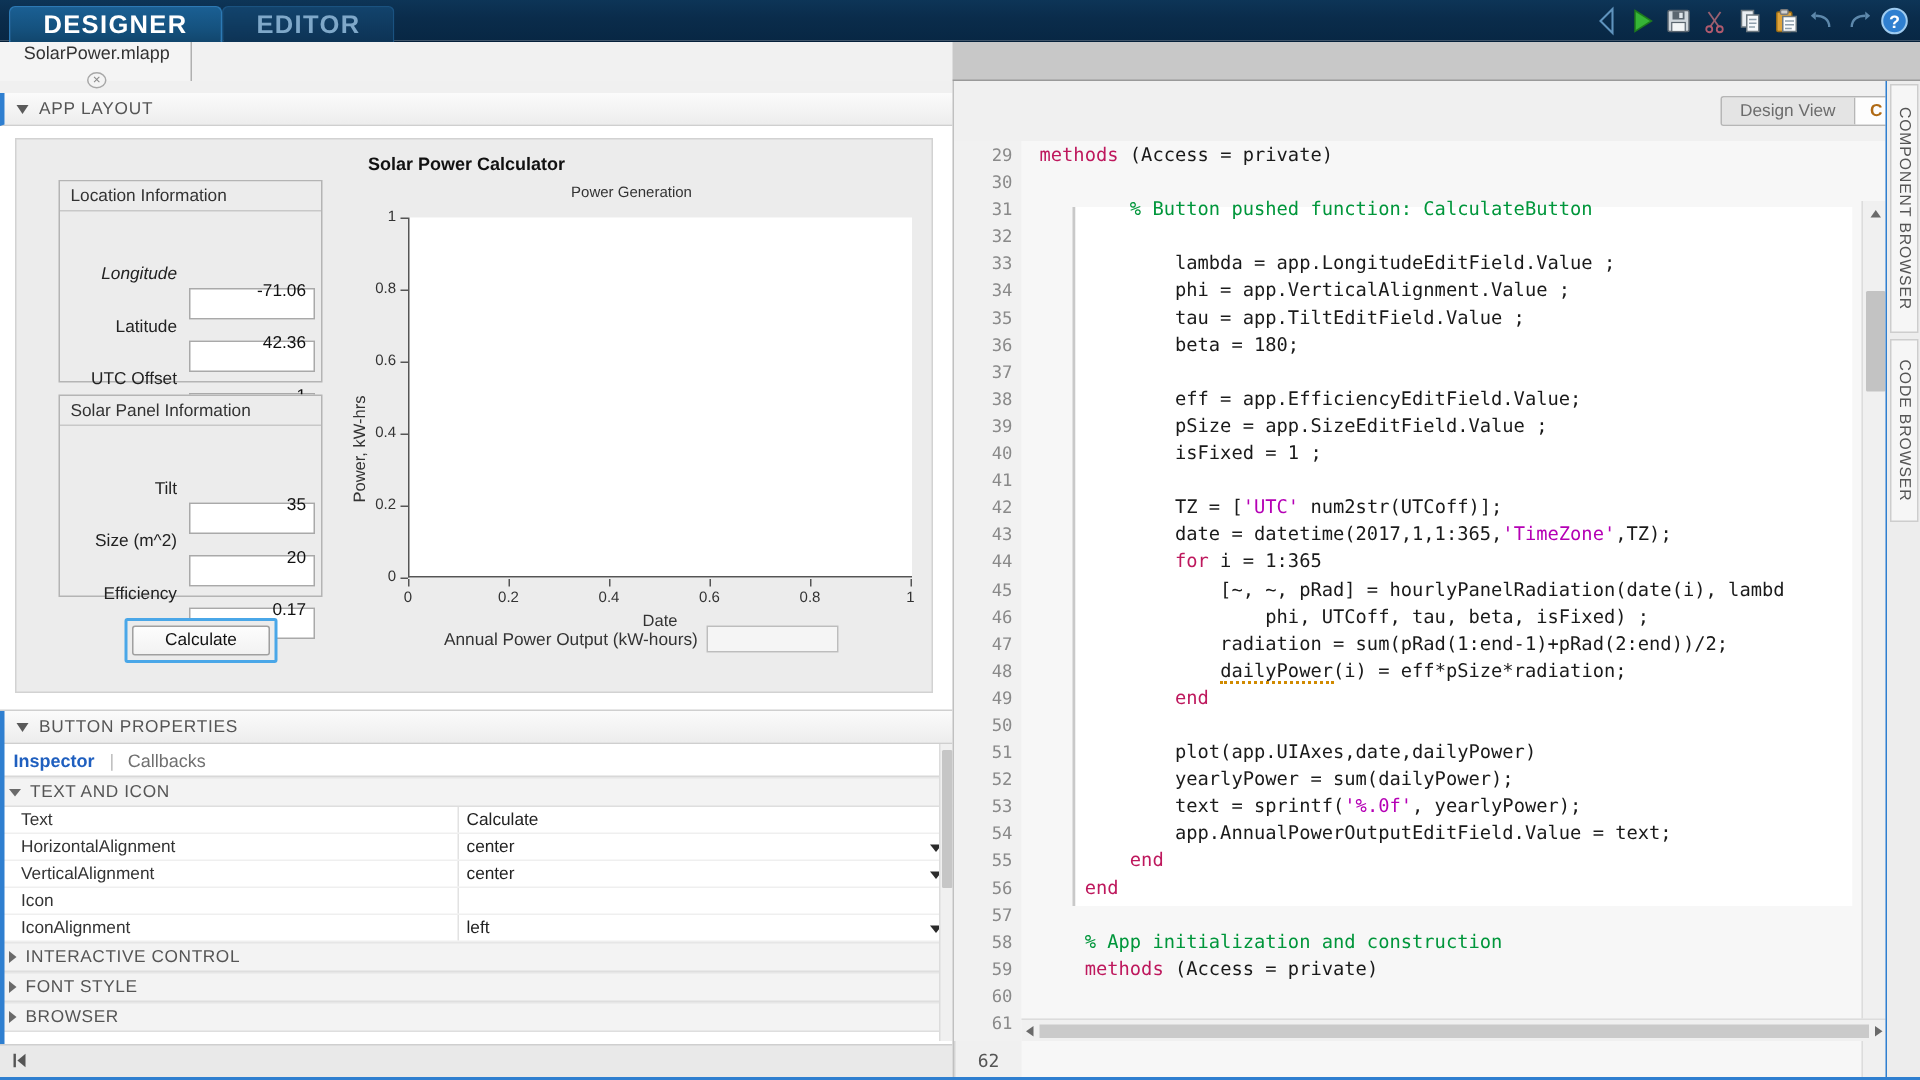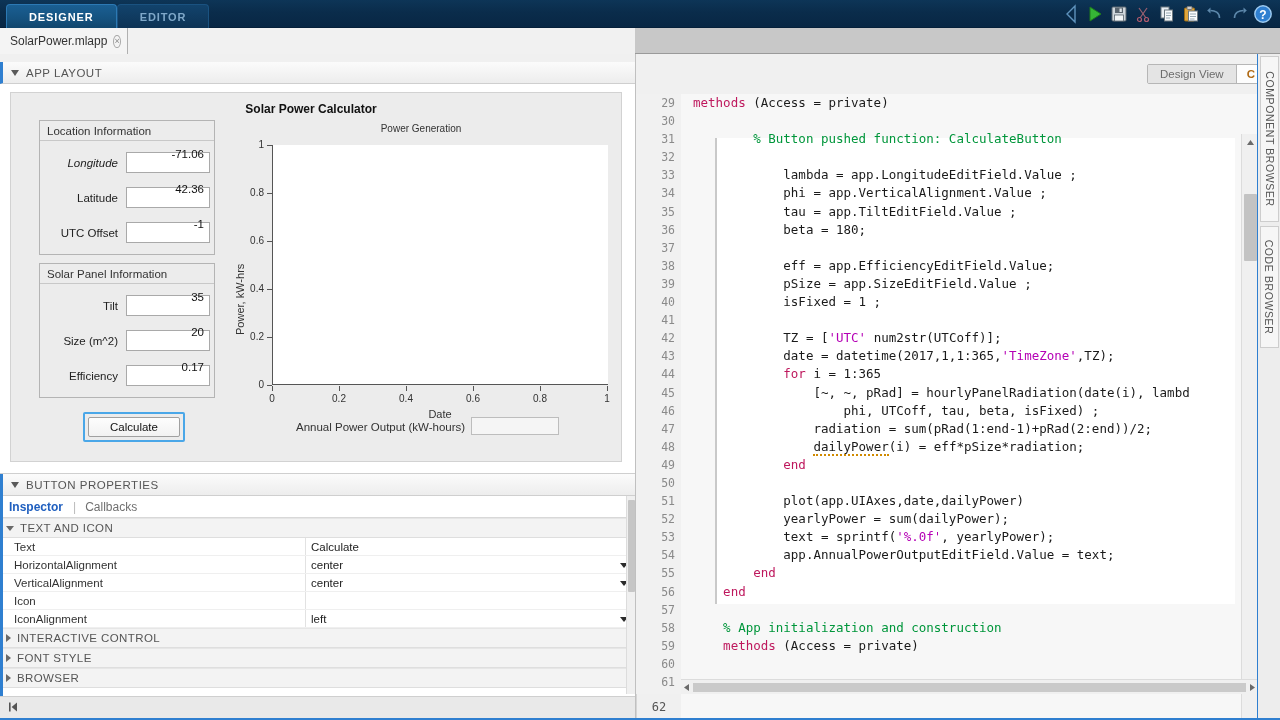--- a/index.html
+++ b/index.html
@@ -15,21 +15,21 @@
   
   .ribbon {
     position:absolute; left:0; top:0; width:1280px; height:28px;
     background:linear-gradient(180deg,#0d3557 0%,#0a2c4b 45%,#082744 100%);
     border-bottom:1px solid #05203a;
   }
   .ribbon-tabs { position:absolute; left:6px; top:0; display:flex; align-items:flex-end; height:28px; }
   .rtab {
     height:24px; margin-top:4px; padding:0 22px;
     display:flex; align-items:center; justify-content:center;
-    font-size:11px; font-weight:bold; letter-spacing:.9px;
+    font-size:17px; font-weight:bold; letter-spacing:.9px;
     border-top-left-radius:4px; border-top-right-radius:4px;
     color:#7fa8c9;
     background:linear-gradient(180deg,#12436c 0%,#0d3355 100%);
     border:1px solid #1a5280; border-bottom:none;
   }
   .rtab.active {
     color:#ffffff;
     background:linear-gradient(180deg,#1a5f93 0%,#15527f 60%,#11466d 100%);
     border-color:#2c79b4;
   }
@@ -47,21 +47,21 @@
   .doctabs {
     position:absolute; left:0; top:28px; width:1280px; height:26px;
     background:#c8c8c8;
     border-bottom:1px solid #9a9a9a;
   }
   .doctab {
     position:absolute; left:0; top:0; height:26px;
     display:flex; align-items:center; gap:6px;
     padding:0 8px 0 10px;
     background:#f4f4f4; border-right:1px solid #b0b0b0;
-    font-size:12px; color:#333;
+    font-size:12px; color:#333;flex-direction:column;
   }
   .closebtn {
     width:13px; height:13px; border-radius:50%;
     border:1px solid #a8a8a8; color:#8a8a8a;
     display:flex; align-items:center; justify-content:center;
     font-size:9px; line-height:1; background:#f4f4f4;
   }
   .doctab-filler {
     position:absolute; top:0; height:26px; background:#f1f1f1;
   }
@@ -98,21 +98,21 @@
     padding-left:7px; display:flex; align-items:center;
     font-size:11.5px; color:#333;
     border-bottom:1px solid #c8c8c8;
     background:#ececec;
   }
   .fieldrow { position:absolute; display:flex; align-items:center; }
   .fieldlabel { font-size:11.5px; color:#222; text-align:right; }
   .numfield {
     background:#ffffff; border:1px solid #a9a9a9;
     font-size:11.5px; color:#111; text-align:right;
-    padding:1px 5px 18px 0; display:flex; align-items:center; justify-content:flex-end;
+    padding:1px 5px 18px 0; display:flex; align-items:center; justify-content:flex-end;margin-top:40px;
   }
 
   
   .chart-title {
     position:absolute; font-weight:bold; font-size:12px; color:#111; text-align:center;
   }
   .axes-title { position:absolute; font-size:10px; color:#333; text-align:center; }
   .plotbox { position:absolute; background:#ffffff; }
   .tick { position:absolute; background:#555; }
   .ticklabel { position:absolute; font-size:10px; color:#333; }

